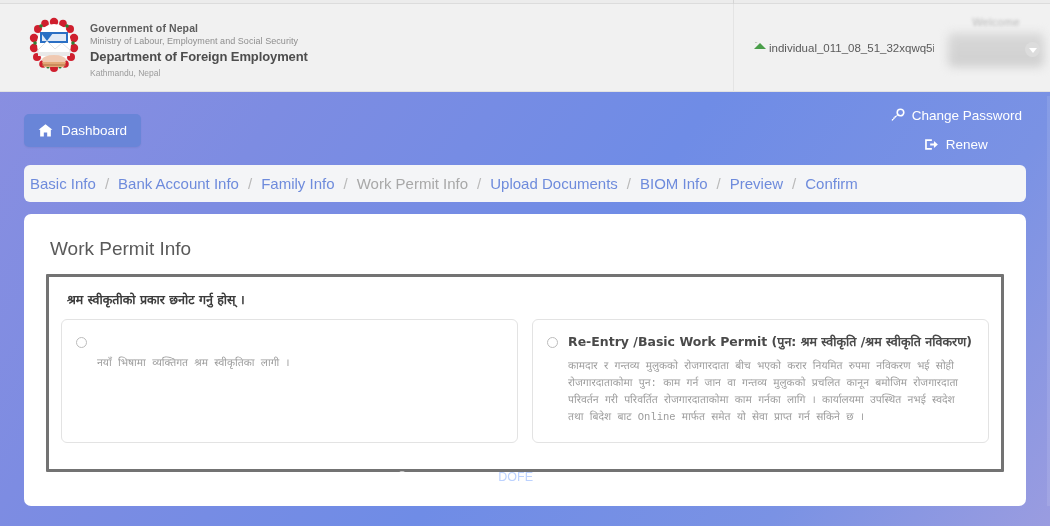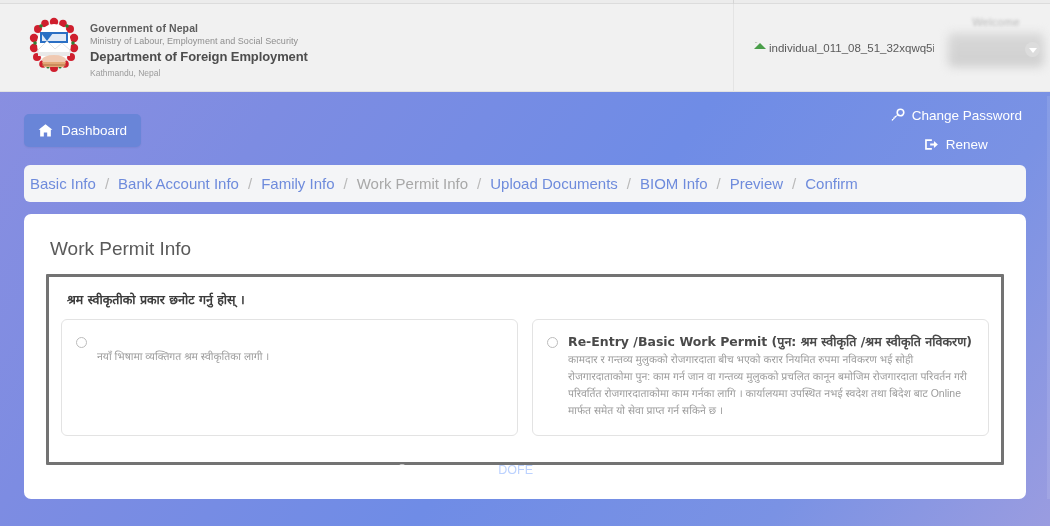--- a/index.html
+++ b/index.html
@@ -115,22 +115,22 @@
   .opt-head { display:flex; align-items:flex-start; gap:10px; }
   .radio {
     width:11px; height:11px; border:1.4px solid #bcbcbc; border-radius:50%;
     flex:none; margin-top:3px; background:#fff;
   }
   .opt-title {
     font-size:12.5px; font-weight:bold; color:#4a4a4a; line-height:1.35;
     font-family:"DejaVu Sans","Liberation Sans",sans-serif;
   }
   .opt-desc {
-    margin-left:21px; font-size:10.5px; color:#9c9c9c;
-    line-height:1.62; font-family:Liberation Sans, sans-serif;
+    margin-left:21px; margin-top:7px; font-size:10.5px; color:#9c9c9c;
+    line-height:1.62; font-family:Liberation Mono, monospace;
   }
 
   
   .footer {
     position:absolute; left:0; right:0; bottom:22px; text-align:center;
     font-size:12.5px; color:#ffffff;
   }
   .footer .dofe { color:#bcd2ff;margin-top:46px; }
 
   

